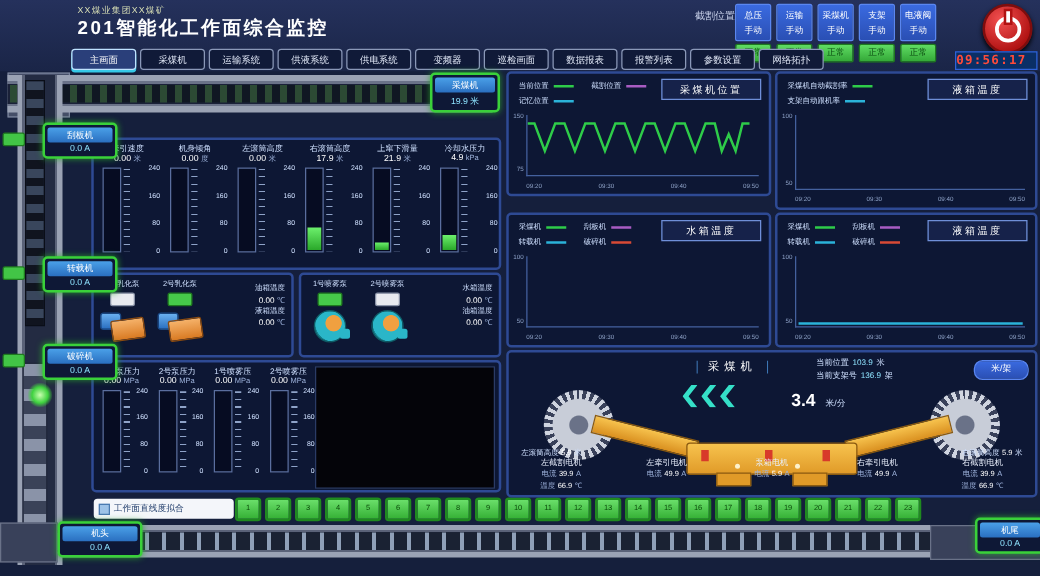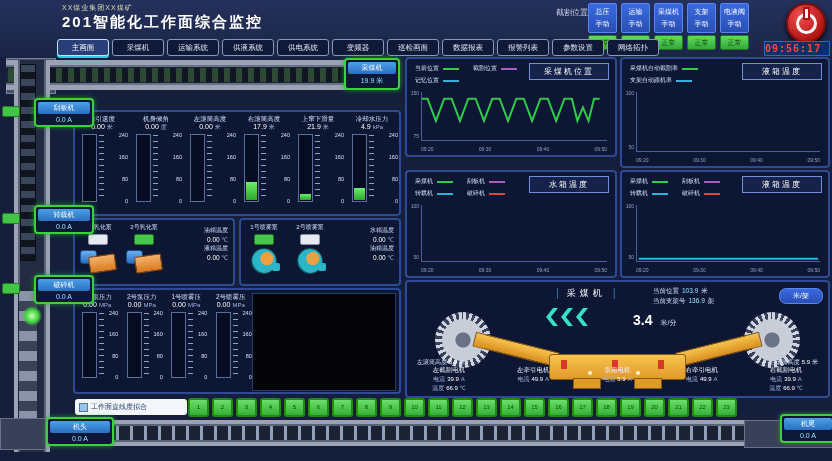--- a/index.html
+++ b/index.html
@@ -113,21 +113,21 @@
   .litem{display:flex;align-items:center;gap:4px;white-space:nowrap;}
   .llab{font-size:6px;color:#cfe0ff;}
   .lswatch{width:16px;height:2px;display:inline-block;}
   .plot{position:absolute;left:14px;right:8px;top:33px;bottom:14px;border-left:1px solid #44619e;border-bottom:1px solid #44619e;}
   .plot svg{position:absolute;left:0;top:0;width:100%;height:100%;}
   .yticks{position:absolute;left:2px;top:31px;bottom:16px;width:10px;display:flex;flex-direction:column;
           justify-content:space-between;font-size:5px;color:#8fa3c8;text-align:right;}
   .xticks{position:absolute;left:14px;right:8px;bottom:3px;display:flex;justify-content:space-between;font-size:5px;color:#8fa3c8;}
 
   
-  .e-title{position:absolute;left:142px;top:5px;font-size:9px;color:#fff;letter-spacing:4px;}
+  .e-title{position:absolute;left:142px;top:5px;font-size:9px;color:#fff;letter-spacing:4px;font-family:Liberation Mono, monospace;}
   .e-title .bar{color:#4a90d8;margin:0 6px;letter-spacing:0;}
   .e-info{position:absolute;left:246px;top:4px;font-size:6.5px;color:#cfe0ff;line-height:1.55;}
   .e-info .val{color:#8fe4ff;margin:0 3px;}
   .e-btn{position:absolute;left:372px;top:6px;width:42px;height:14px;background:linear-gradient(#3a6ae0,#2a4fb4);
          border:1px solid #5a86f0;border-radius:7px;color:#fff;font-size:7px;text-align:center;line-height:14px;cursor:pointer;}
   .chev{position:absolute;left:138px;top:26px;display:flex;gap:2px;}
   .chev span{display:inline-block;width:13px;height:18px;background:#35e0c8;
              clip-path:polygon(100% 0,45% 50%,100% 100%,62% 100%,8% 50%,62% 0);}
   .e-speed{position:absolute;left:226px;top:30px;font-size:14px;font-weight:bold;color:#fff;}
   .e-speed .unit{font-size:7px;font-weight:normal;color:#cfe0ff;margin-left:8px;}

